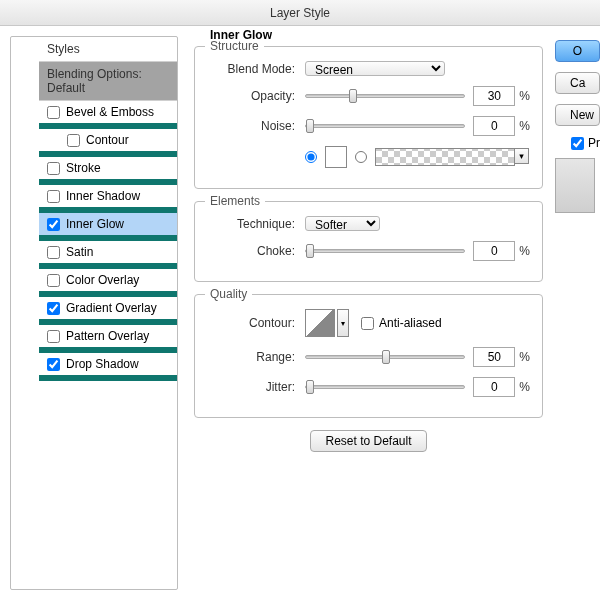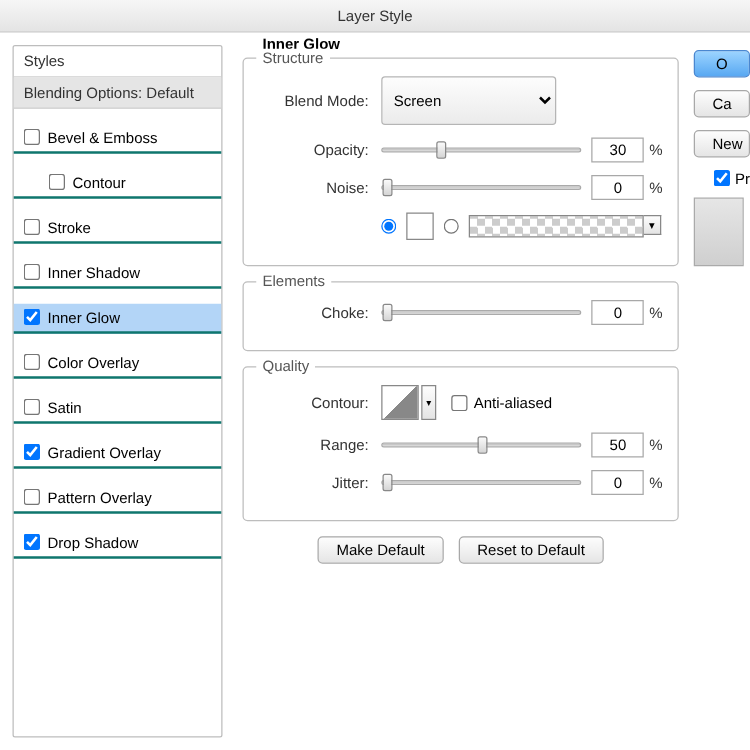--- a/index.html
+++ b/index.html
@@ -1,54 +1,54 @@
 <!DOCTYPE html>
 <html><head>
 <meta charset="utf-8">
 <style>
 * { box-sizing: border-box; margin: 0; padding: 0; font-family: "Lucida Grande", Arial, sans-serif; font-size: 12px; }
 body { background: #fff; }
 .window { width: 600px; height: 600px; background: #fff; overflow: hidden; position: relative; }
 .titlebar { height: 26px; background: linear-gradient(#f6f6f6, #e4e4e4); border-bottom: 1px solid #c8c8c8; text-align: center; line-height: 26px; color: #333; font-size: 13px; }
 .content { display: flex; padding: 10px 0 10px 10px; height: 574px; }
-.styles-panel { width: 168px; border: 1px solid #bdbdbd; border-radius: 2px; background: #fff; margin-right: 16px; }
+.styles-panel { width: 168px; border: 1px solid #bdbdbd; border-radius: 2px; background: #fff; margin-right: 16px; padding-left: 28px; }
 .styles-header { padding: 5px 8px; border-bottom: 1px solid #cfcfcf; color: #333; }
-.styles-sub { padding: 5px 8px; border-bottom: 1px solid #cfcfcf; background: #e5e5e5; color: #333; }
-.style-item { padding: 4px 8px; border-bottom: 2px solid #0f766e; display: flex; align-items: flex-start; cursor: pointer; margin-top: 12px; }
+.styles-sub { padding: 5px 8px; border-bottom: 1px solid #cfcfcf; background: #a3a3a3; color: #333; }
+.style-item { padding: 4px 8px; border-bottom: 6px solid #0f766e; display: flex; align-items: flex-end; cursor: pointer; }
 .style-item.indent { padding-left: 28px; }
 .style-item.selected { background: #b3d5f7; }
 .style-item input[type=checkbox] { margin-right: 6px; width: 13px; height: 13px; }
 .center { flex: 1; padding-right: 12px; }
 .group { border: 1px solid #bdbdbd; border-radius: 4px; padding: 14px 12px 10px 12px; margin-bottom: 12px; position: relative; }
 .group-title { position: absolute; top: -8px; left: 10px; background: #fff; padding: 0 5px; color: #555; font-size: 12px; }
 .outer-title { position: absolute; top: -8px; left: 16px; font-weight: bold; font-size: 12px; }
 .row { display: flex; align-items: center; margin-bottom: 10px; }
 .row-label { width: 98px; text-align: right; padding-right: 10px; color: #333; }
-select { font-size: 12px; height: 39px; border: 1px solid #b5b5b5; border-radius: 3px; background: linear-gradient(#fdfdfd, #ebebeb); padding: 0 5px; }
+select { font-size: 12px; height: 15px; border: 1px solid #b5b5b5; border-radius: 3px; background: linear-gradient(#fdfdfd, #ebebeb); padding: 0 5px; }
 .sel-wide { width: 140px; }
 .sel-small { width: 75px; }
 .slider { flex: 1; display: flex; align-items: center; margin-right: 8px; }
 .track { flex: 1; height: 4px; background: linear-gradient(#bcbcbc, #e4e4e4); border-radius: 2px; position: relative; border: 1px solid #aaa; }
 .thumb { width: 8px; height: 14px; background: linear-gradient(#fafafa, #d5d5d5); border: 1px solid #888; border-radius: 2px; position: absolute; top: -6px; }
 .numbox { width: 42px; height: 20px; border: 1px solid #a8a8a8; background: #fff; text-align: center; font-size: 12px; margin-right: 4px; }
 .unit { color: #333; }
 .colorrow { display: flex; align-items: center; gap: 8px; }
 .radio { width: 12px; height: 12px; }
 .swatch { width: 22px; height: 22px; border: 1px solid #888; background: #fff; box-shadow: inset 0 0 0 1px #fff; }
 .gradbox { width: 140px; height: 18px; border: 1px solid #888; background: repeating-conic-gradient(#ccc 0 25%, #fff 0 50%) 0/12px 12px; position: relative; }
 .gradchev { width: 14px; height: 16px; border: 1px solid #888; border-left: none; background: linear-gradient(#fdfdfd, #e4e4e4); display: flex; align-items: center; justify-content: center; font-size: 9px; }
 .contour-swatch { width: 30px; height: 28px; border: 1px solid #888; background: linear-gradient(135deg, #fff 0%, #fff 50%, #888 50%, #888 100%); display: inline-block; }
 .contour-wrap { display: flex; align-items: center; gap: 2px; }
 .contour-chev { width: 12px; height: 28px; border: 1px solid #888; background: linear-gradient(#fdfdfd,#e4e4e4); display: flex; align-items: center; justify-content: center; font-size: 8px; }
 .btn { height: 22px; padding: 0 14px; border: 1px solid #a8a8a8; border-radius: 4px; background: linear-gradient(#fdfdfd,#e5e5e5); cursor: pointer; font-size: 12px; }
 .btnrow { display: flex; justify-content: center; gap: 12px; }
 .right { width: 45px; padding-top: 4px; }
 .right .btn { width: 100%; margin-bottom: 10px; text-align: center; overflow: hidden; white-space: nowrap; }
 .right .btn.primary { background: linear-gradient(#9cd4ff, #58a8f2); border-color: #4a87d0; }
-.prev { display: flex; align-items: flex-start; gap: 4px; margin-bottom: 8px; padding-left: 16px; }
+.prev { display: flex; align-items: center; gap: 4px; margin-bottom: 8px; padding-left: 16px; }
 .prevbox { width: 40px; height: 55px; border: 1px solid #aaa; background: linear-gradient(#e6e6e6,#cfcfcf); }
 .chk { width: 13px; height: 13px; }
 .radio-inline { display: flex; align-items: center; gap: 4px; margin-right: 14px; }
 </style>
 </head>
 <body>
 
 <div class="window">
   <div class="titlebar"><span>Layer Style</span></div>
   <div class="content">
@@ -72,25 +72,25 @@
           <div class="style-item">
             <input type="checkbox" style="">
             <span>Inner Shadow</span>
           </div>
           <div class="style-item selected">
             <input type="checkbox" checked="" style="">
             <span>Inner Glow</span>
           </div>
           <div class="style-item">
             <input type="checkbox" style="">
+            <span>Satin</span>
+          </div>
+          <div class="style-item">
+            <input type="checkbox" style="">
             <span>Color Overlay</span>
-          </div>
-          <div class="style-item">
-            <input type="checkbox" style="">
-            <span>Satin</span>
           </div>
           <div class="style-item">
             <input type="checkbox" checked="" style="">
             <span>Gradient Overlay</span>
           </div>
           <div class="style-item">
             <input type="checkbox" style="">
             <span>Pattern Overlay</span>
           </div>
           <div class="style-item">
@@ -141,20 +141,24 @@
               <div class="gradbox"></div>
               <div class="gradchev">▾</div>
             </div>
           </div>
         </div>
       </div>
 
       <div class="group">
         <span class="group-title">Elements</span>
         <div class="row">
+          <div class="row-label">Technique:</div>
+          <select class="sel-small"><option>Softer</option></select>
+        </div>
+        <div class="row">
           <div class="row-label">Choke:</div>
           <div class="slider">
               <div class="track">
                 <div class="thumb" style="left:0%"></div>
               </div>
             </div>
           <input class="numbox" value="0" style="">
           <span class="unit">%</span>
         </div>
       </div>
@@ -188,21 +192,20 @@
               <div class="track">
                 <div class="thumb" style="left:0%"></div>
               </div>
             </div>
           <input class="numbox" value="0" style="">
           <span class="unit">%</span>
         </div>
       </div>
 
       <div class="btnrow">
-        <button class="btn">Make Default</button>
         <button class="btn">Reset to Default</button>
       </div>
     </div>
 
     <div class="right">
       <button class="btn primary">O</button>
       <button class="btn">Ca</button>
       <button class="btn">New</button>
       <div class="prev">
         <input type="checkbox" class="chk" checked="" style="">

